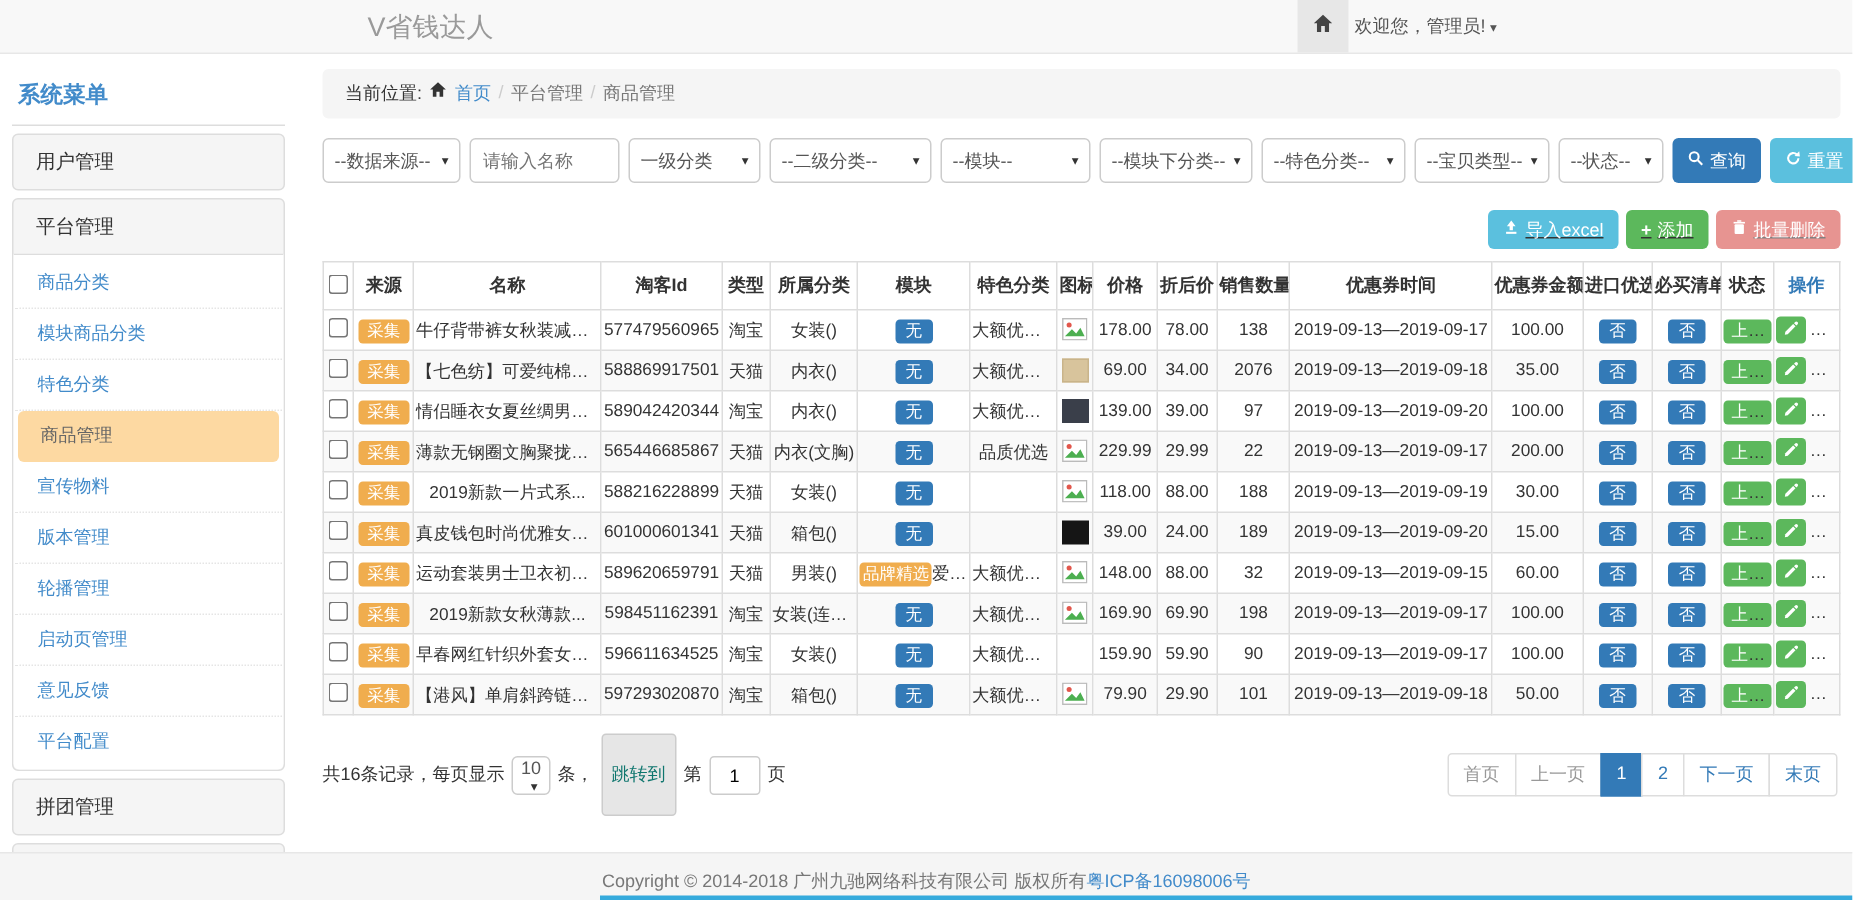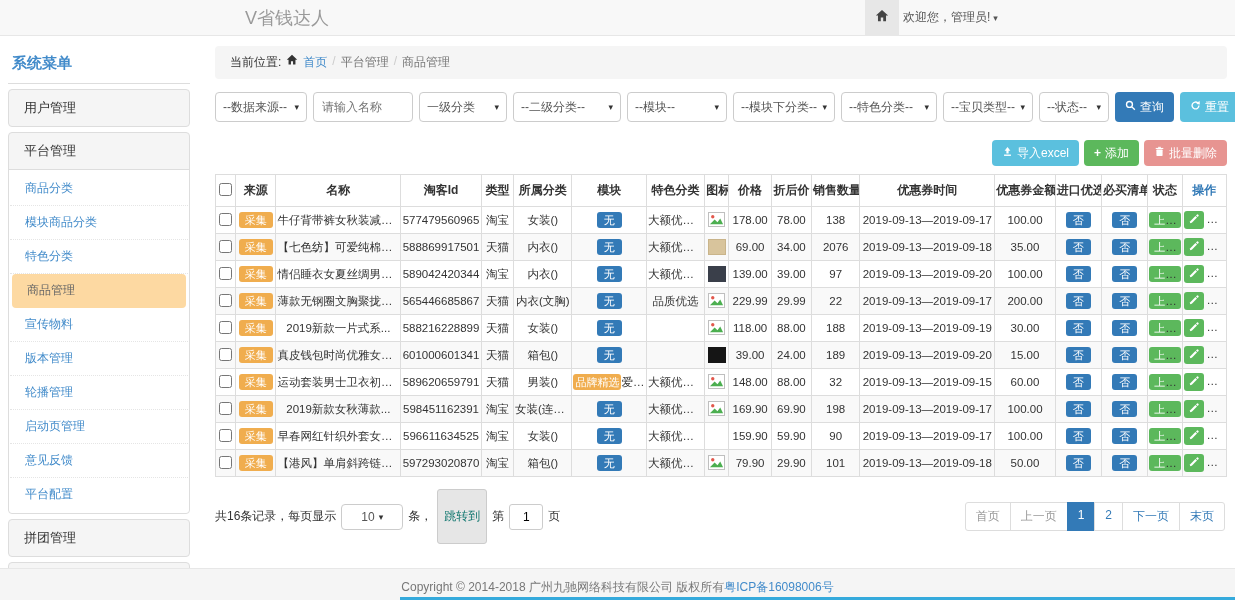--- a/index.html
+++ b/index.html
@@ -34,21 +34,21 @@
   .breadcrumb .sep { color:#ccc; }
   .filters { display:flex; gap:6px; margin-top:13px; align-items:center; }
   .sel { height:30px; border:1px solid #ccc; border-radius:4px; background:#fff; display:flex; align-items:center; justify-content:space-between; padding:0 7px; color:#555; cursor:pointer; flex:none; }
   .sel .caret { font-size:9px; color:#333; margin-left:4px; }
   .txt-input { height:30px; border:1px solid #ccc; border-radius:4px; padding:0 8px; font-size:12px; color:#555; font-family:inherit; }
   .btn { height:30px; border:none; border-radius:4px; color:#fff; display:inline-flex; align-items:center; gap:4px; padding:0 10px; font-size:12px; cursor:pointer; font-family:inherit; flex:none; }
   .btn-primary { background:#337ab7; }
   .btn-info { background:#5bc0de; }
   .btn-success { background:#5cb85c; }
   .btn-danger-light { background:#d9534f; opacity:.62; }
-  .toolbar { display:flex; justify-content:flex-end; gap:5px; margin-top:18px; }
+  .toolbar { display:flex; justify-content:flex-end; gap:5px; margin-top:18px;text-decoration:underline; }
   .toolbar .btn { height:26px; }
   
   table { width:100%; border-collapse:collapse; table-layout:fixed; margin-top:8px; }
   th,td { border:1px solid #ddd; text-align:center; overflow:hidden; white-space:nowrap; vertical-align:middle; }
   th { font-size:12px; font-weight:bold; padding:7px 1px; background:#fff; }
   td { font-size:11.5px; padding:4px 1px; text-overflow:ellipsis; }
   tbody tr:nth-child(even) { background:#f9f9f9; }
   th.op-head { color:#337ab7; }
   .badge-source { background:#f0ad4e; color:#fff; border-radius:3px; padding:2px 6px; font-size:11px; }
   .m-none { background:#337ab7; color:#fff; border-radius:3px; padding:2px 7px; font-size:11px; }
@@ -60,21 +60,21 @@
   .btn-edit { background:#5cb85c; margin-right:3px; }
   .btn-del { background:#d9534f; }
   .prod-icon { display:inline-block; width:18px; height:16px; vertical-align:middle; }
   .icon-photo-beige { background:#d8c49c; border:1px solid #c9b48a; }
   .icon-photo-dark { background:#3a3f4a; }
   .icon-photo-black { background:#151515; }
   .icon-none { visibility:hidden; }
   
   .pagerow { display:flex; justify-content:space-between; align-items:center; margin-top:12px; }
   .pageleft { display:flex; align-items:center; gap:5px; color:#333; }
-  .perpage { height:26px; padding:0 19px; }
+  .perpage { height:26px; padding:0 5px;flex-direction:column; }
   .jump-btn { background:#e6e6e6; border:1px solid #ccc; border-radius:3px; padding:18px 6px; color:#0f766e; cursor:pointer; }
   .jump-input { width:34px; height:26px; border:1px solid #ccc; border-radius:3px; text-align:center; font-size:12px; font-family:inherit; }
   .pager { display:flex; margin-right:2px; }
   .page-btn { border:1px solid #ddd; background:#fff; color:#337ab7; padding:5px 10px; margin-left:-1px; cursor:pointer; font-size:12px; }
   .page-btn:first-child { border-radius:3px 0 0 3px; margin-left:0; }
   .page-btn:last-child { border-radius:0 3px 3px 0; }
   .page-btn.disabled { color:#8aa; color:#999; }
   .page-btn.active { background:#337ab7; border-color:#337ab7; color:#fff; }
   
   .footer { position:absolute; left:0; right:0; bottom:0; height:32px; background:#f5f5f5; border-top:1px solid #e7e7e7; text-align:center; padding-top:10px; color:#777; font-size:12px; }

